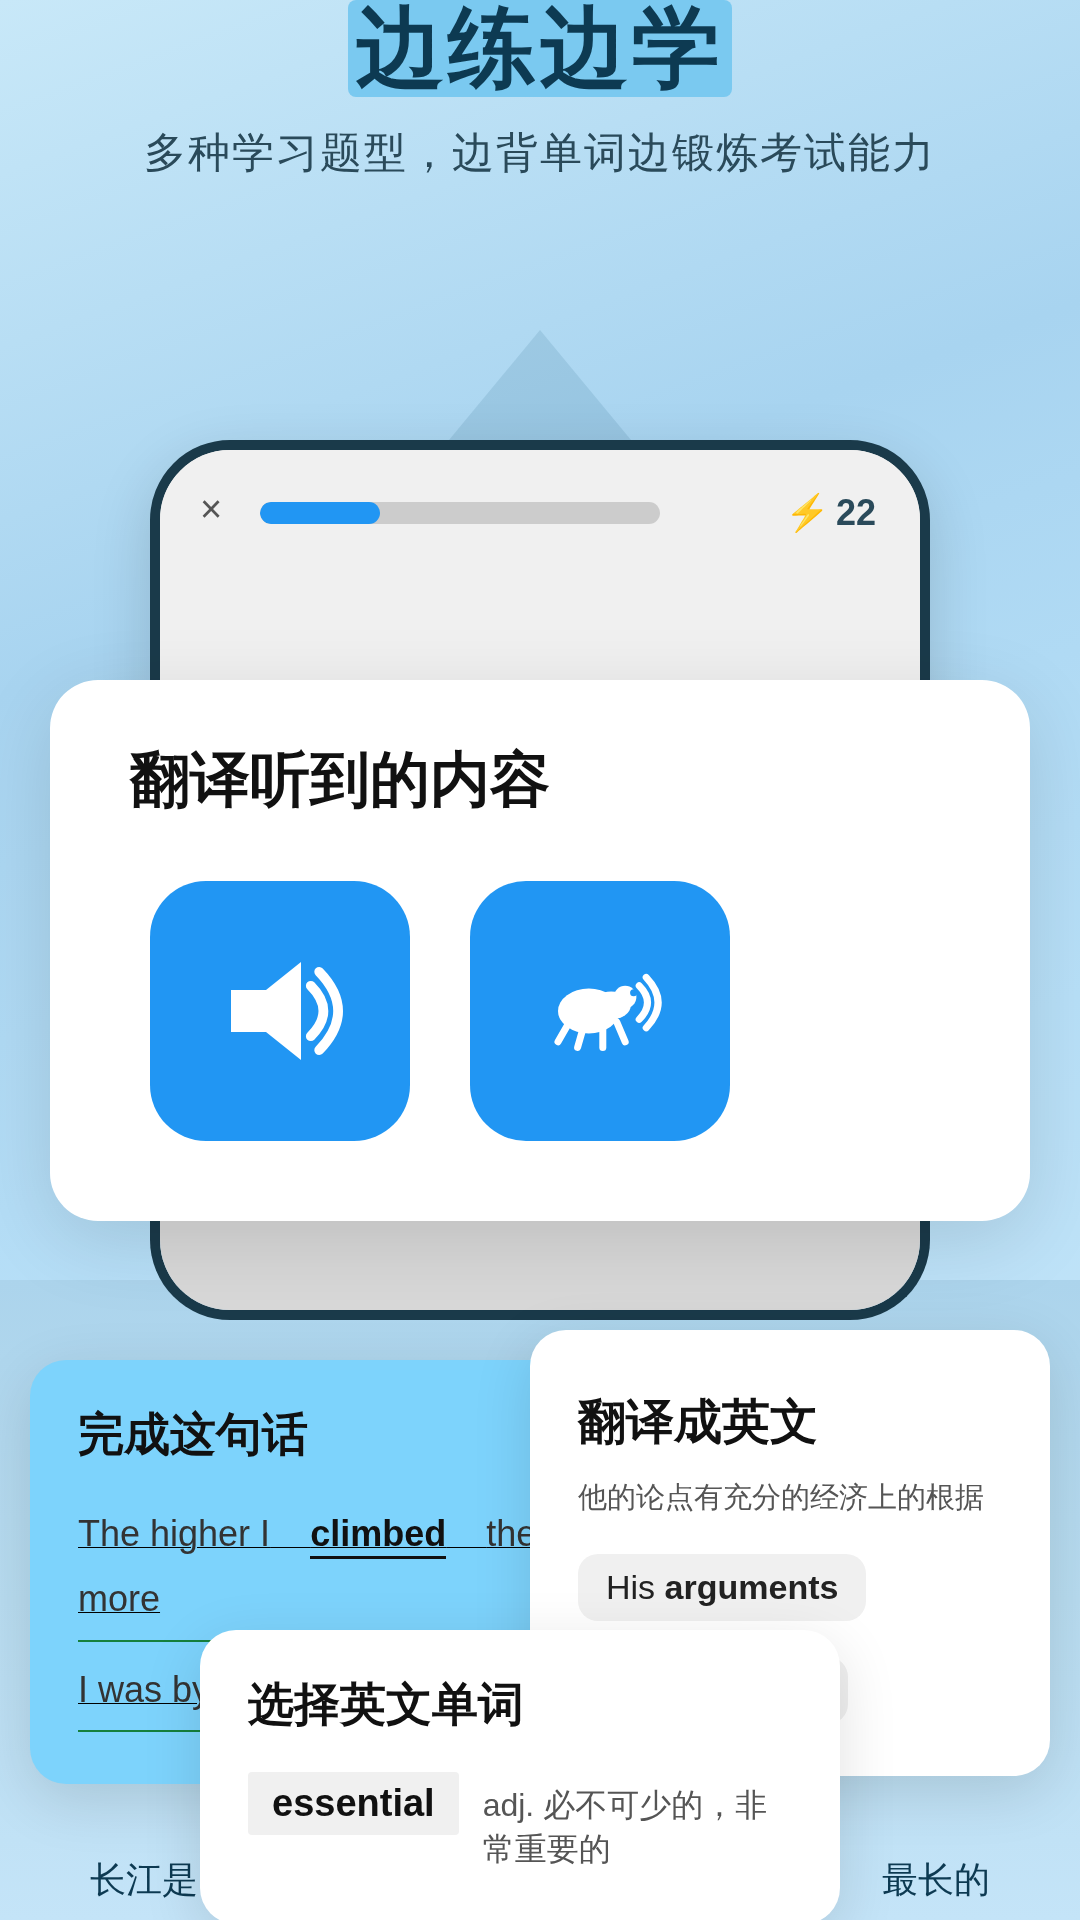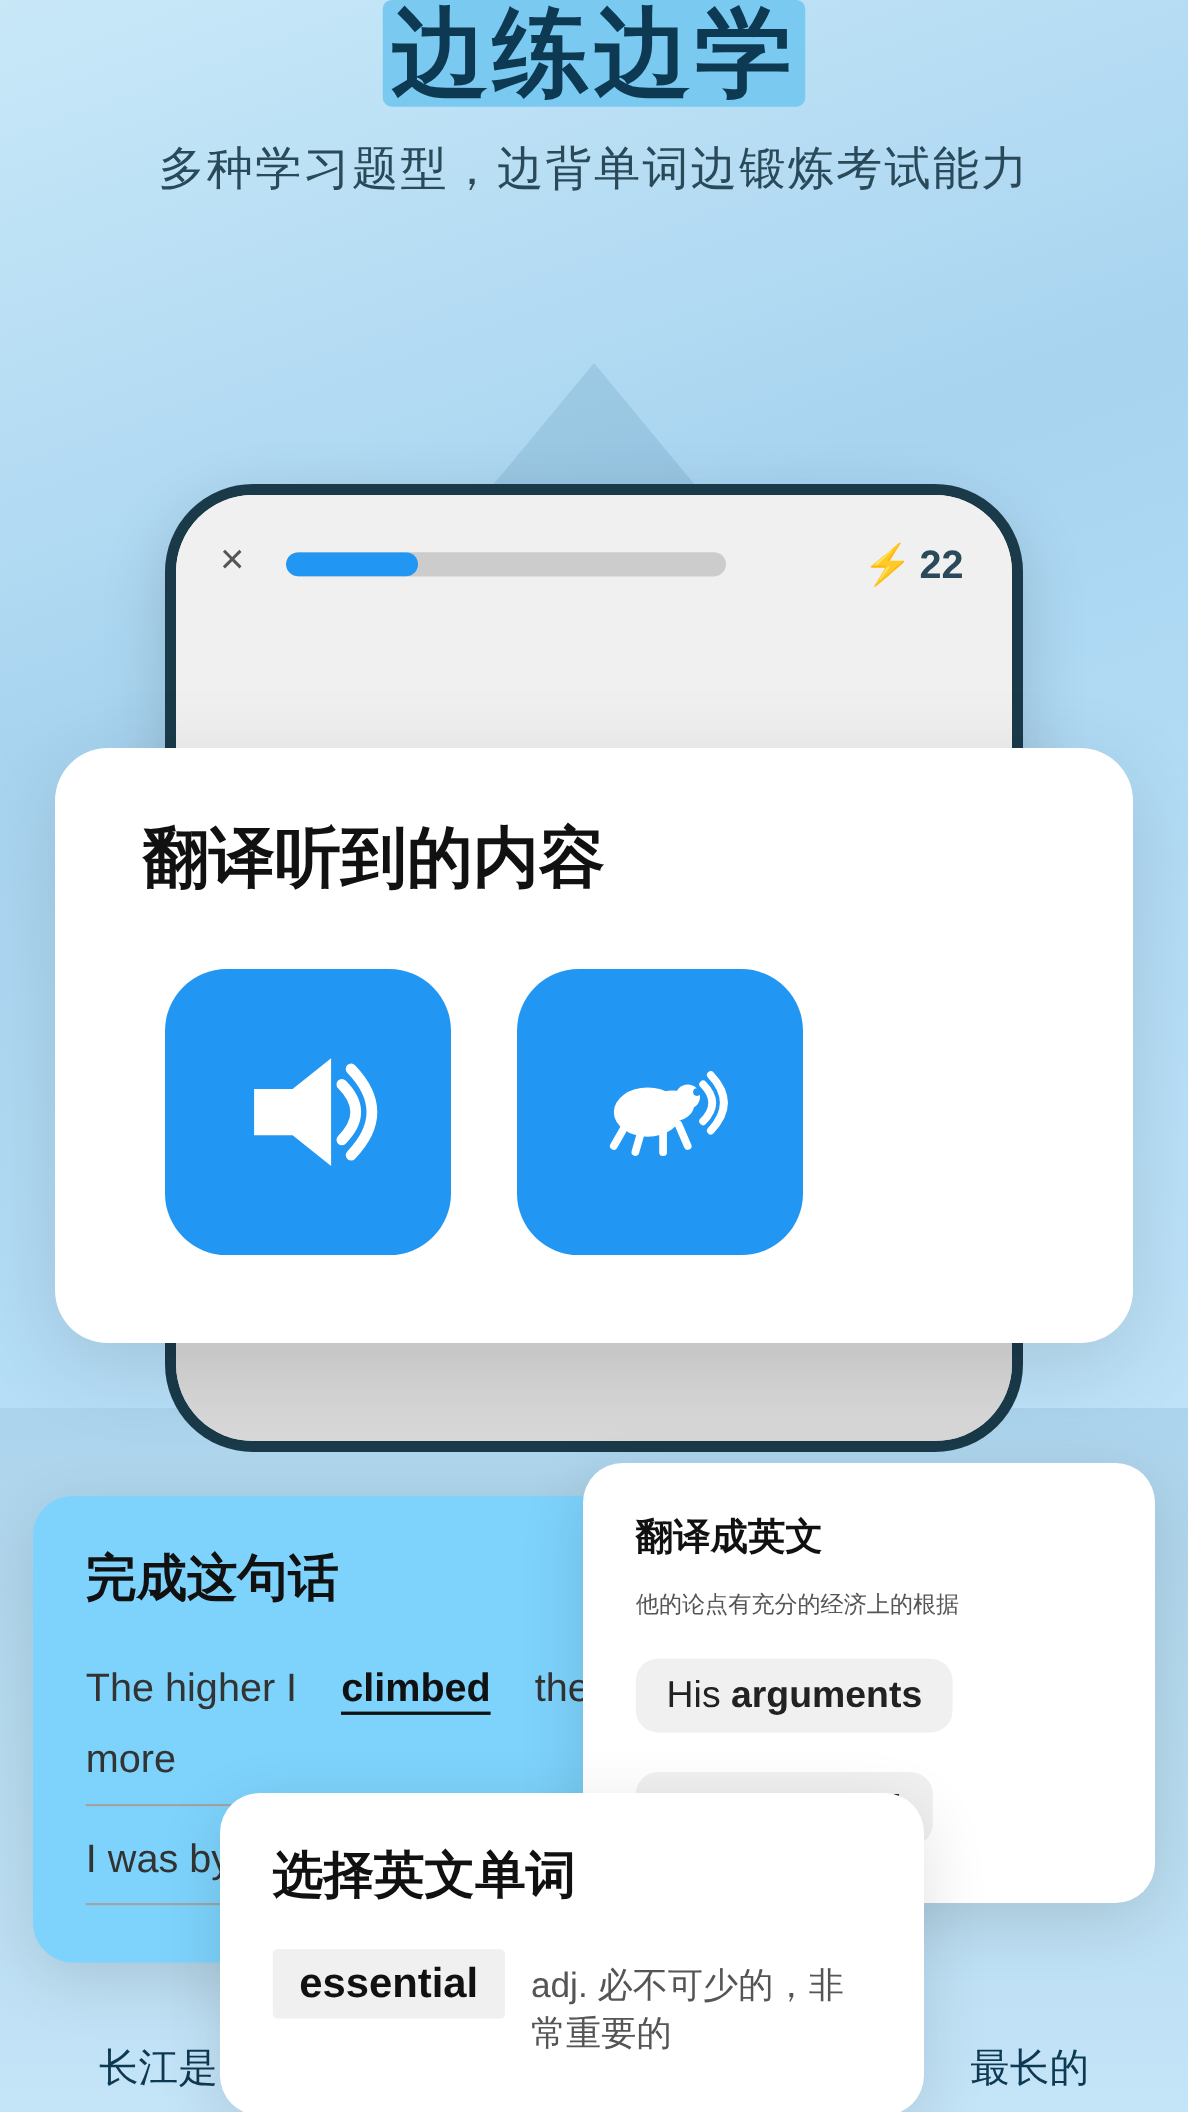--- a/index.html
+++ b/index.html
@@ -225,48 +225,50 @@
     }
 
     .sentence-highlight {
       font-weight: 800;
       color: #111;
       border-bottom: 3px solid #111;
       padding-bottom: 2px;
     }
 
     .sentence-underline-row {
-      border-bottom: 2px solid #a3a3a3;
+      border-bottom: 2px solid #15803d;
       padding-bottom: 8px;
       margin-top: 8px;
       width: 100%;
+      text-decoration: underline;
     }
 
     
     .translate-card {
       position: absolute;
       top: 1330px;
       right: 30px;
       width: 520px;
       background: white;
       border-radius: 36px;
       padding: 44px 48px 52px;
       box-shadow: 0 16px 60px rgba(0,0,0,0.12);
       z-index: 20;
     }
 
     .translate-card-title {
-      font-size: 34px;
+      font-size: 48px;
       font-weight: 800;
       color: #111;
       margin-bottom: 24px;
+      margin-top: 16px;
     }
 
     .translate-subtitle {
-      font-size: 21px;
+      font-size: 29px;
       color: #555;
       margin-bottom: 36px;
     }
 
     .word-chips {
       display: flex;
       gap: 36px;
       flex-wrap: wrap;
     }
 

